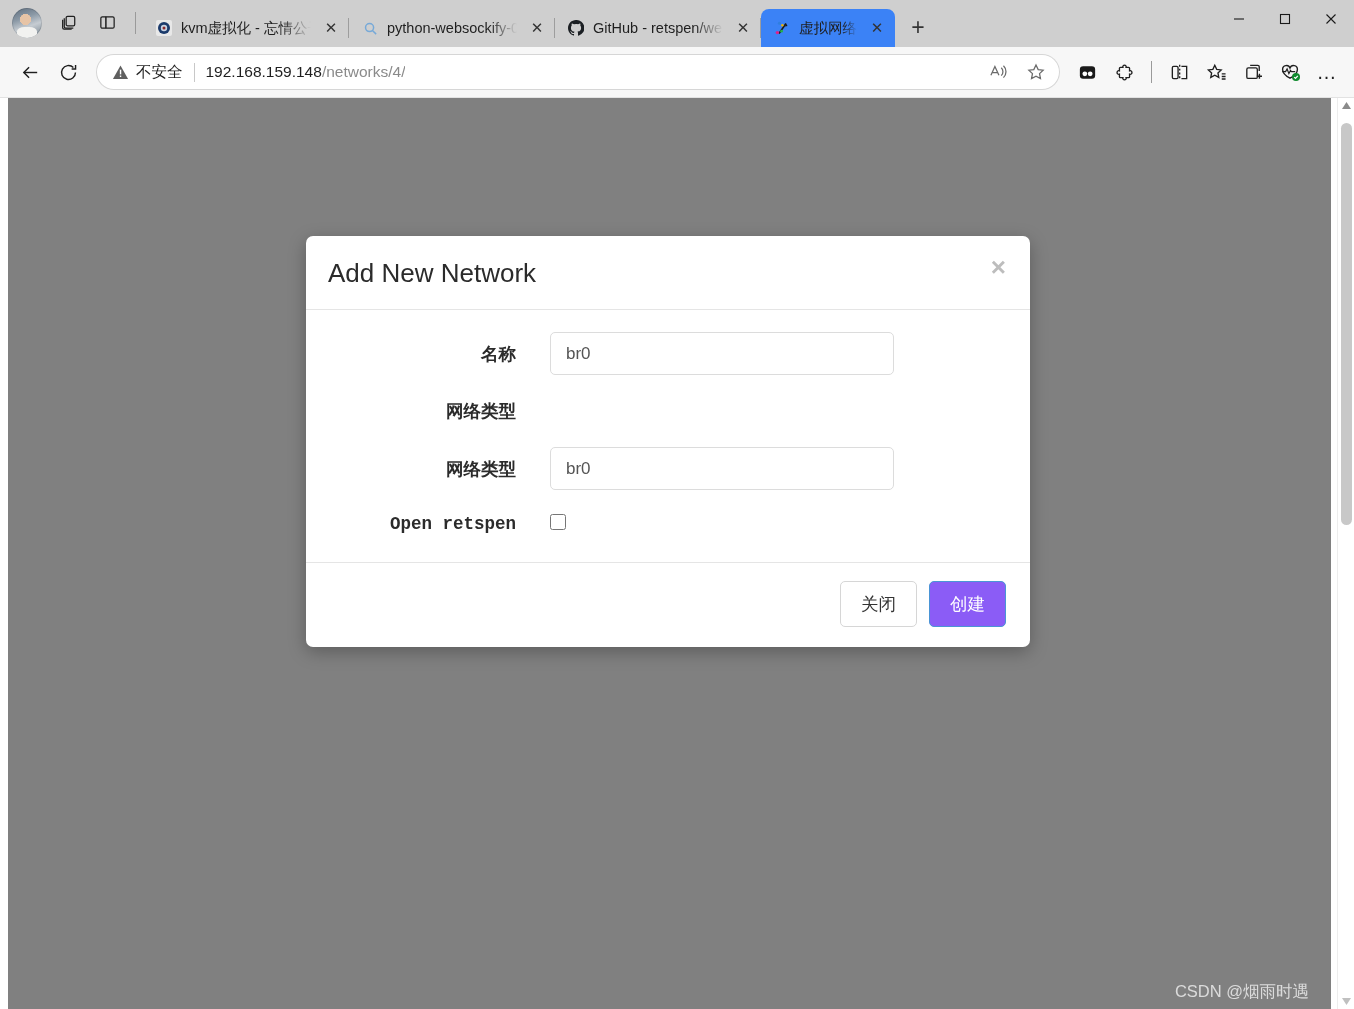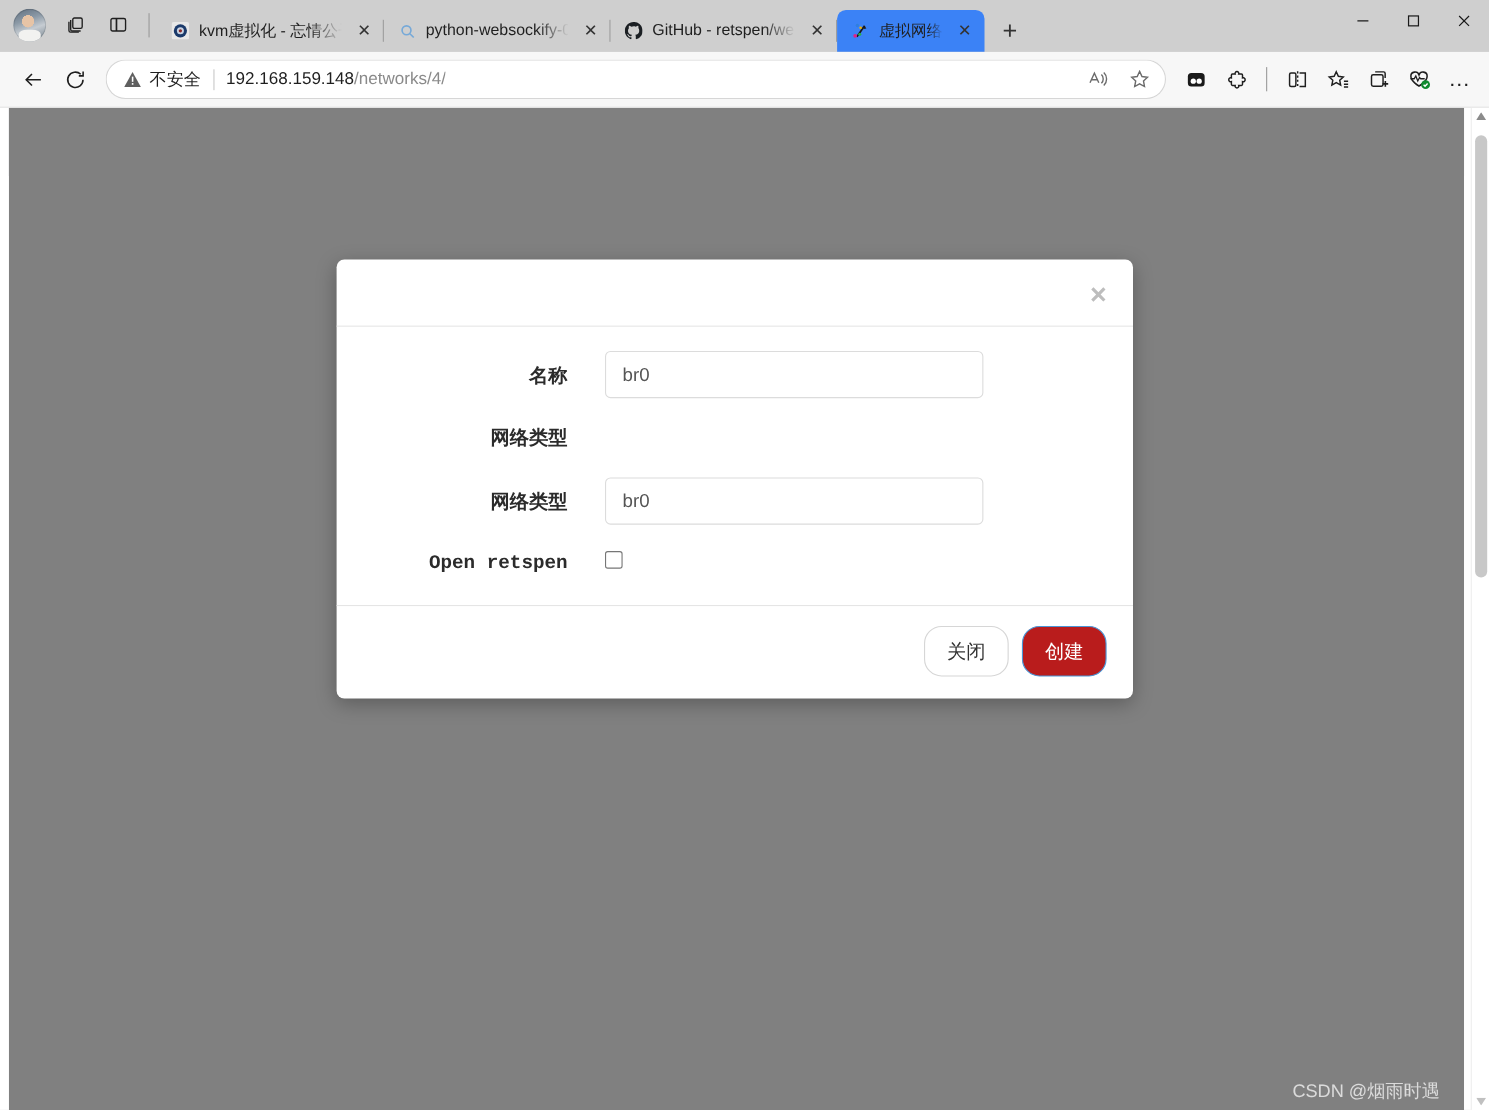--- a/index.html
+++ b/index.html
@@ -197,23 +197,23 @@
     background-size: 7px 7px, 7px 7px;
     background-repeat: no-repeat;
   }
   .chk { width: 16px; height: 16px; margin: 0; }
   .frow.chkrow { margin-bottom: 18px; }
   .modal-foot {
     border-top: 1px solid #e5e5e5;
     padding: 18px 24px 20px 24px;
     display: flex; justify-content: flex-end; gap: 12px;
   }
-  .btn { border-radius: 16px; font-size: 17.5px; padding: 10px 20px; font-family: inherit; }
+  .btn { border-radius: 5px; font-size: 17.5px; padding: 10px 20px; font-family: inherit; }
   .btn-close { background: #fff; border: 1px solid #d6d6d6; color: #333; }
-  .btn-create { background: #b91c1c; border: 1px solid #4a95d6; color: #fff; }
+  .btn-create { background: #8b5cf6; border: 1px solid #4a95d6; color: #fff; }
 </style>
 </head>
 <body>
 
 <div class="browser">
 
   <div class="tabstrip">
     <div class="chrome-left-icons">
       <div class="avatar"></div>
       <div class="chrome-ico">
@@ -415,20 +415,21 @@
           <div class="side-item">概览</div>
         </div>
       </div>
 
       <div class="page-dim"></div>
       <div class="watermark">CSDN @烟雨时遇</div>
     </div>
 
     <div class="modal">
       <div class="modal-head">
+        <div class="modal-title">Add New Network</div>
         <button class="modal-x">×</button>
       </div>
 
       <div class="modal-body">
         <div class="frow">
           <div class="flabel">名称</div>
           <div class="fctl">
             <input class="inp" type="text" value="br0" style="">
           </div>
         </div>

